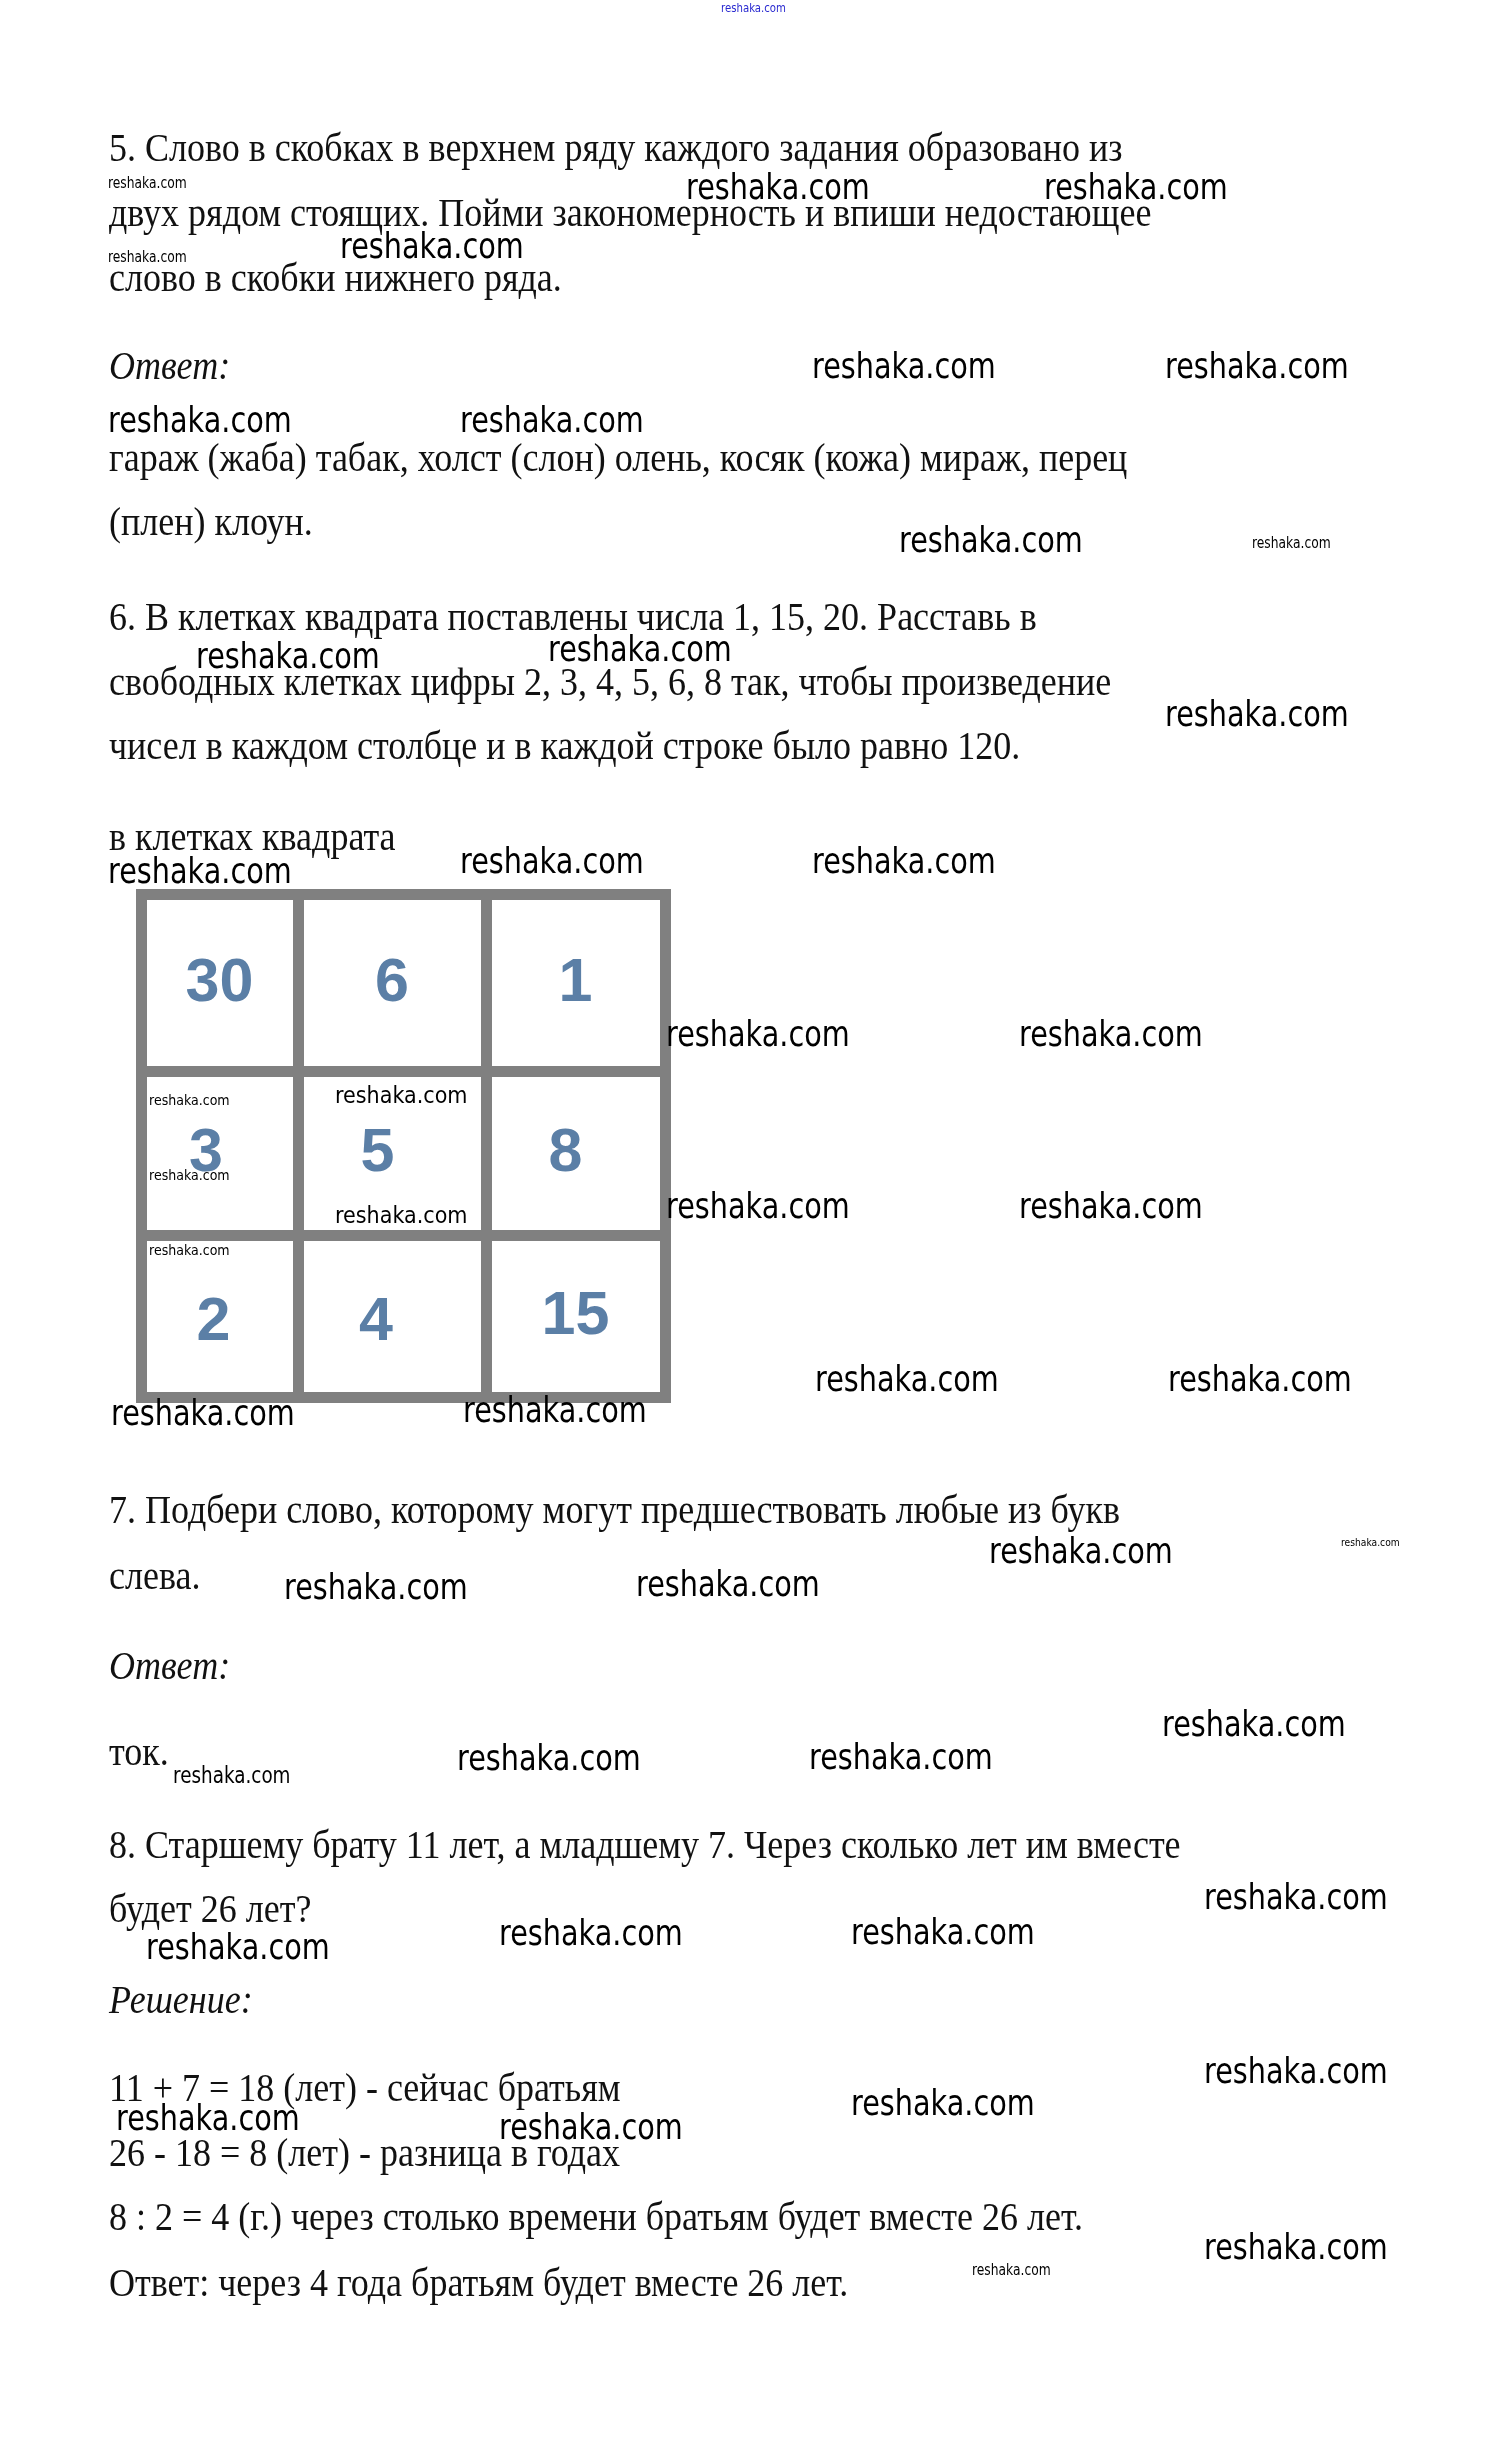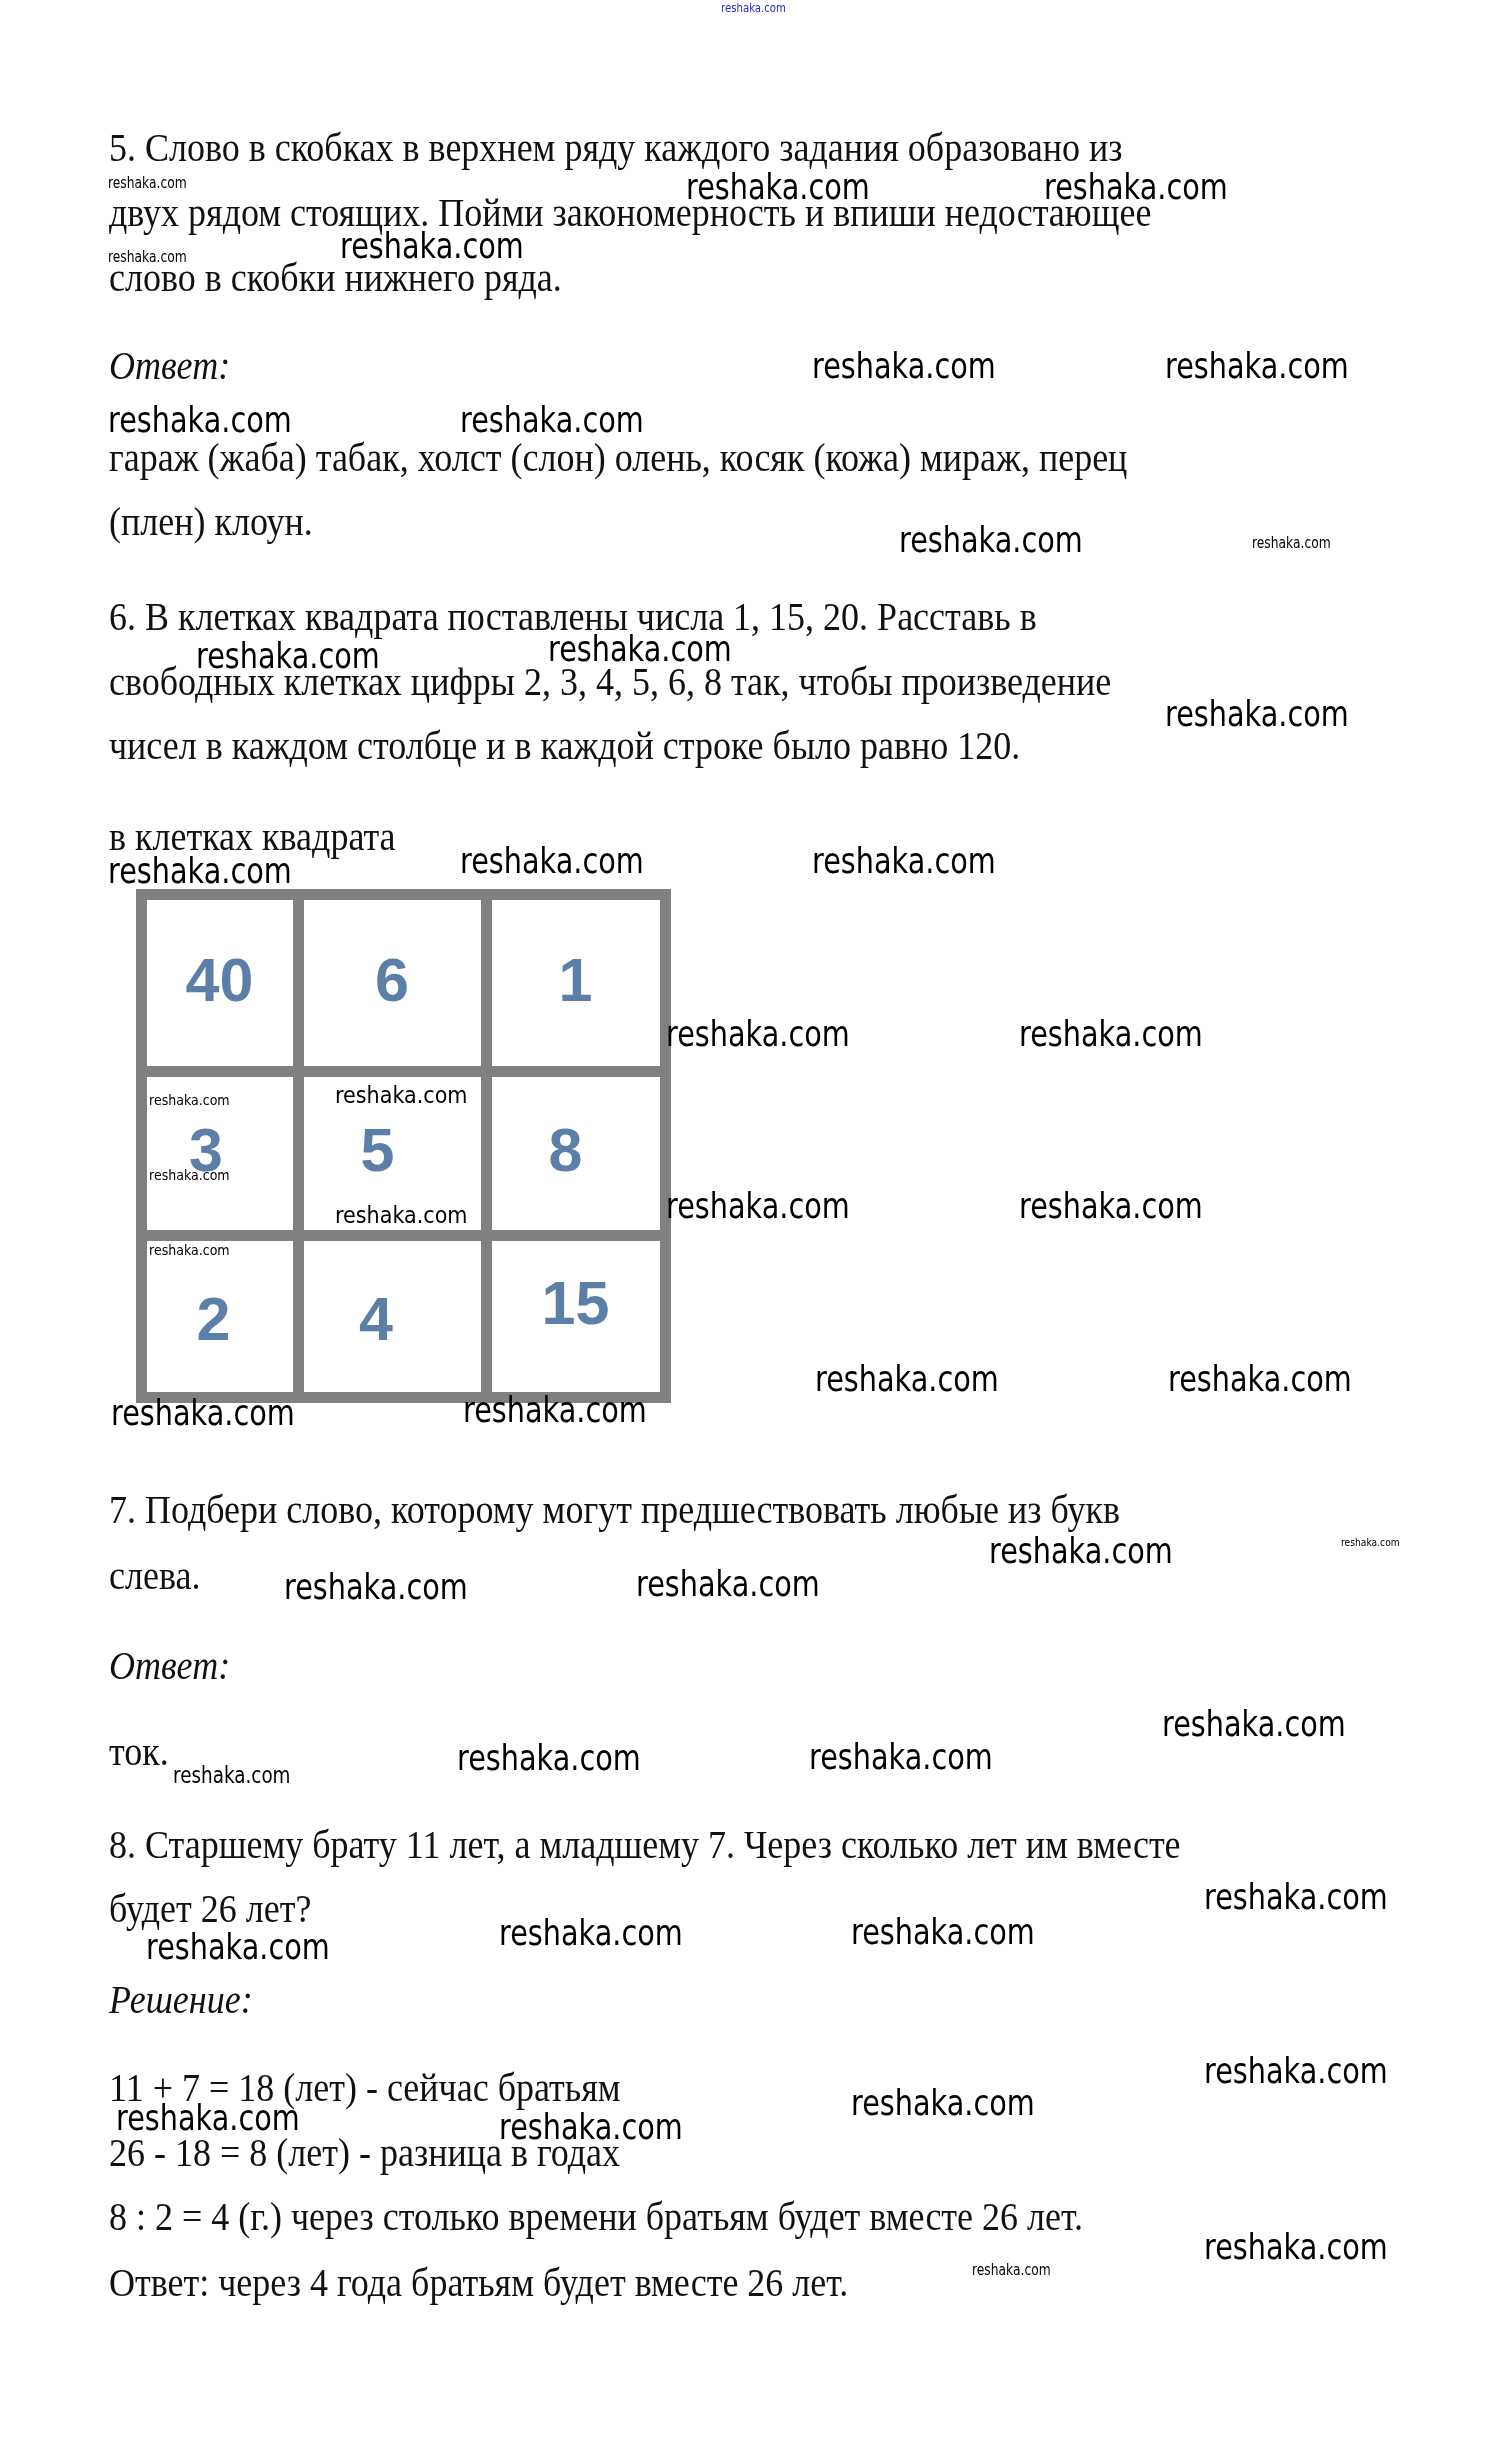--- a/index.html
+++ b/index.html
@@ -44,31 +44,31 @@
     <div class="gline" style="left:0; top:0; width:535px; height:10.5px;"></div>
     <div class="gline" style="left:0; top:177px; width:535px; height:10.5px;"></div>
     <div class="gline" style="left:0; top:341px; width:535px; height:10.5px;"></div>
     <div class="gline" style="left:0; top:503px; width:535px; height:10.5px;"></div>
 
     <div class="gline" style="left:0; top:0; width:10.5px; height:514px;"></div>
     <div class="gline" style="left:157px; top:0; width:10.5px; height:514px;"></div>
     <div class="gline" style="left:345px; top:0; width:10.5px; height:514px;"></div>
     <div class="gline" style="left:524px; top:0; width:10.5px; height:514px;"></div>
 
-    <div class="gnum" style="left:10.5px; top:61px; width:146px;">40</div>
+    <div class="gnum" style="left:10.5px; top:61px; width:146px;">30</div>
     <div class="gnum" style="left:167px; top:61px; width:178px;">6</div>
     <div class="gnum" style="left:355px; top:61px; width:169px;">1</div>
 
     <div class="gnum" style="left:10.5px; top:231px; width:119px;">3</div>
     <div class="gnum" style="left:167px; top:231px; width:149px;">5</div>
     <div class="gnum" style="left:355px; top:231px; width:149px;">8</div>
 
     <div class="gnum" style="left:10.5px; top:400px; width:134px;">2</div>
     <div class="gnum" style="left:167px; top:400px; width:146px;">4</div>
-    <div class="gnum" style="left:355px; top:384px; width:169px;">15</div>
+    <div class="gnum" style="left:355px; top:394px; width:169px;">15</div>
   </div>
 </section>
 
 <section>
   <div class="abs txt" style="left:109px; top:1490px;">7. Подбери слово, которому могут предшествовать любые из букв</div>
   <div class="abs txt" style="left:109px; top:1556px;">слева.</div>
   <div class="abs txt ital" style="left:109px; top:1646px;">Ответ:</div>
   <div class="abs txt" style="left:109px; top:1732px;">ток.</div>
 </section>
 

